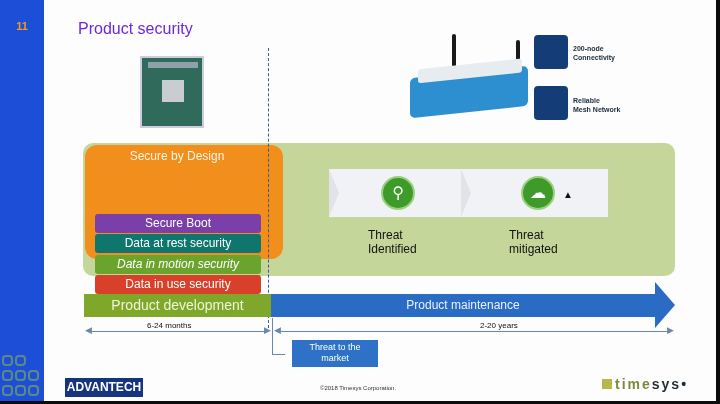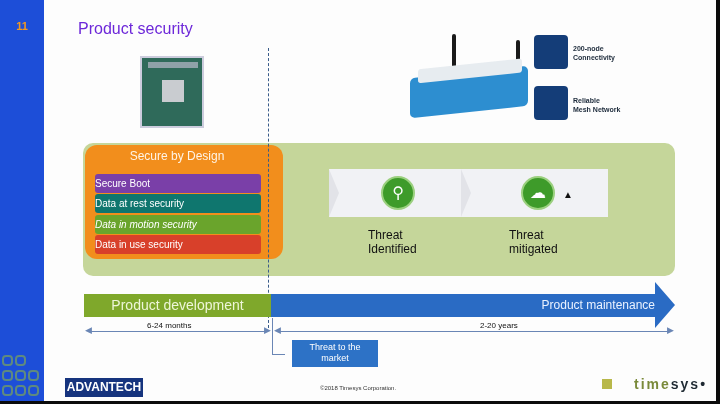--- a/index.html
+++ b/index.html
@@ -15,39 +15,39 @@
   .board .slot{position:absolute;left:6px;top:4px;width:50px;height:6px;background:#8fa1a8;}
   .router{position:absolute;left:410px;top:72px;width:118px;height:40px;background:#2d8ed0;border-radius:5px;transform:skewY(-6deg);}
   .router .top{position:absolute;left:8px;top:-8px;width:104px;height:14px;background:#e7ecf0;border-radius:3px;}
   .antenna{position:absolute;width:4px;background:#1a1a1a;border-radius:2px;}
   .feat{position:absolute;left:534px;width:34px;height:34px;background:#143d78;border-radius:4px;}
   .feat-label{position:absolute;left:573px;font-size:7px;font-weight:bold;color:#1c2a3a;line-height:9px;}
   .dashed{position:absolute;left:268px;top:48px;width:0;height:280px;border-left:1px dashed #3a5c8a;}
   .green-bg{position:absolute;left:83px;top:143px;width:592px;height:133px;background:#c5d69a;border-radius:10px;}
   .orange{position:absolute;left:85px;top:145px;width:198px;height:114px;background:#f28e1c;border-radius:12px;}
   .orange-title{position:absolute;left:0;top:4px;width:184px;text-align:center;color:#fff4e6;font-size:12px;}
-  .bar{position:absolute;left:10px;width:166px;height:19px;border-radius:3px;color:#fff;font-size:10px;line-height:19px;}
+  .bar{position:absolute;left:10px;width:166px;height:19px;border-radius:3px;color:#fff;font-size:12px;text-align:center;line-height:19px;margin-top:40px;}
   .stay-title{position:absolute;left:400px;top:148px;width:130px;text-align:center;font-size:11px;color:#111;}
   .process{position:absolute;left:329px;top:169px;width:279px;height:48px;background:#f1f2f5;}
   .chev{position:absolute;top:0;width:0;height:0;border-top:24px solid transparent;border-bottom:24px solid transparent;border-left:10px solid #e2e3e8;}
   .ticon{position:absolute;width:34px;height:34px;border-radius:50%;background:#3e9b2a;border:2px solid #9bd07f;box-sizing:border-box;color:#fff;font-size:16px;text-align:center;line-height:30px;}
   .tlabel{position:absolute;font-size:12px;color:#111;line-height:14px;}
   .cursor{position:absolute;left:563px;top:189px;font-size:10px;color:#111;}
   .dev{position:absolute;left:84px;top:294px;width:187px;height:23px;background:#7fa82b;color:#eef6d8;font-size:14px;text-align:center;line-height:23px;}
-  .maint{position:absolute;left:271px;top:294px;width:384px;height:23px;background:#2a6bc4;color:#eaf2ff;font-size:12px;text-align:right;line-height:23px;}
+  .maint{position:absolute;left:271px;top:294px;width:384px;height:23px;background:#2a6bc4;color:#eaf2ff;font-size:12px;text-align:center;line-height:23px;}
   .maint-head{position:absolute;left:655px;top:282px;width:0;height:0;border-top:23px solid transparent;border-bottom:23px solid transparent;border-left:20px solid #2a6bc4;}
   .range{position:absolute;height:0;border-top:1px solid #6a86b5;}
   .range-label{position:absolute;font-size:8px;color:#111;}
   .arrowhead{position:absolute;font-size:9px;color:#6a86b5;line-height:9px;}
   .release{position:absolute;left:292px;top:340px;width:86px;height:27px;background:#2d72c6;color:#fff;font-size:9px;text-align:center;line-height:11px;padding-top:2px;box-sizing:border-box;}
   .connector{position:absolute;left:272px;top:318px;width:12px;height:36px;border-left:1px solid #6a86b5;border-bottom:1px solid #6a86b5;}
   .adv{position:absolute;left:65px;top:378px;width:78px;height:19px;background:#16347e;color:#fff;font-weight:bold;font-size:12px;text-align:center;line-height:19px;}
   .copy{position:absolute;left:320px;top:385px;font-size:6px;color:#333;}
   .timesys{position:absolute;left:602px;top:376px;font-size:14px;font-weight:bold;letter-spacing:2px;}
-  .timesys .t1{color:#7a8a3a;margin-left:19px;}
+  .timesys .t1{color:#7a8a3a;}
   .timesys .t2{color:#1f2a33;}
   .timesys-mark{display:inline-block;width:10px;height:10px;background:#b8b84a;margin-right:3px;}
 </style>
 </head>
 <body>
 
 <div class="slide">
   <div class="sidebar">
     <div class="slide-num">11</div>
     <div class="dots">

